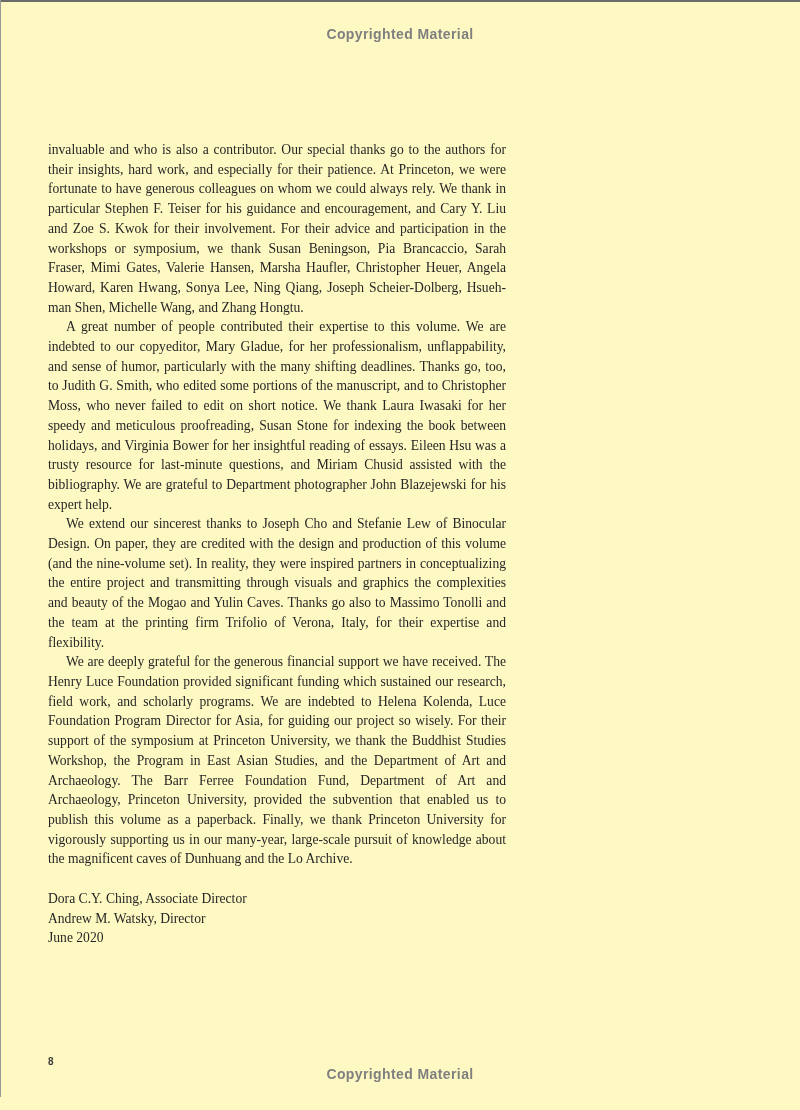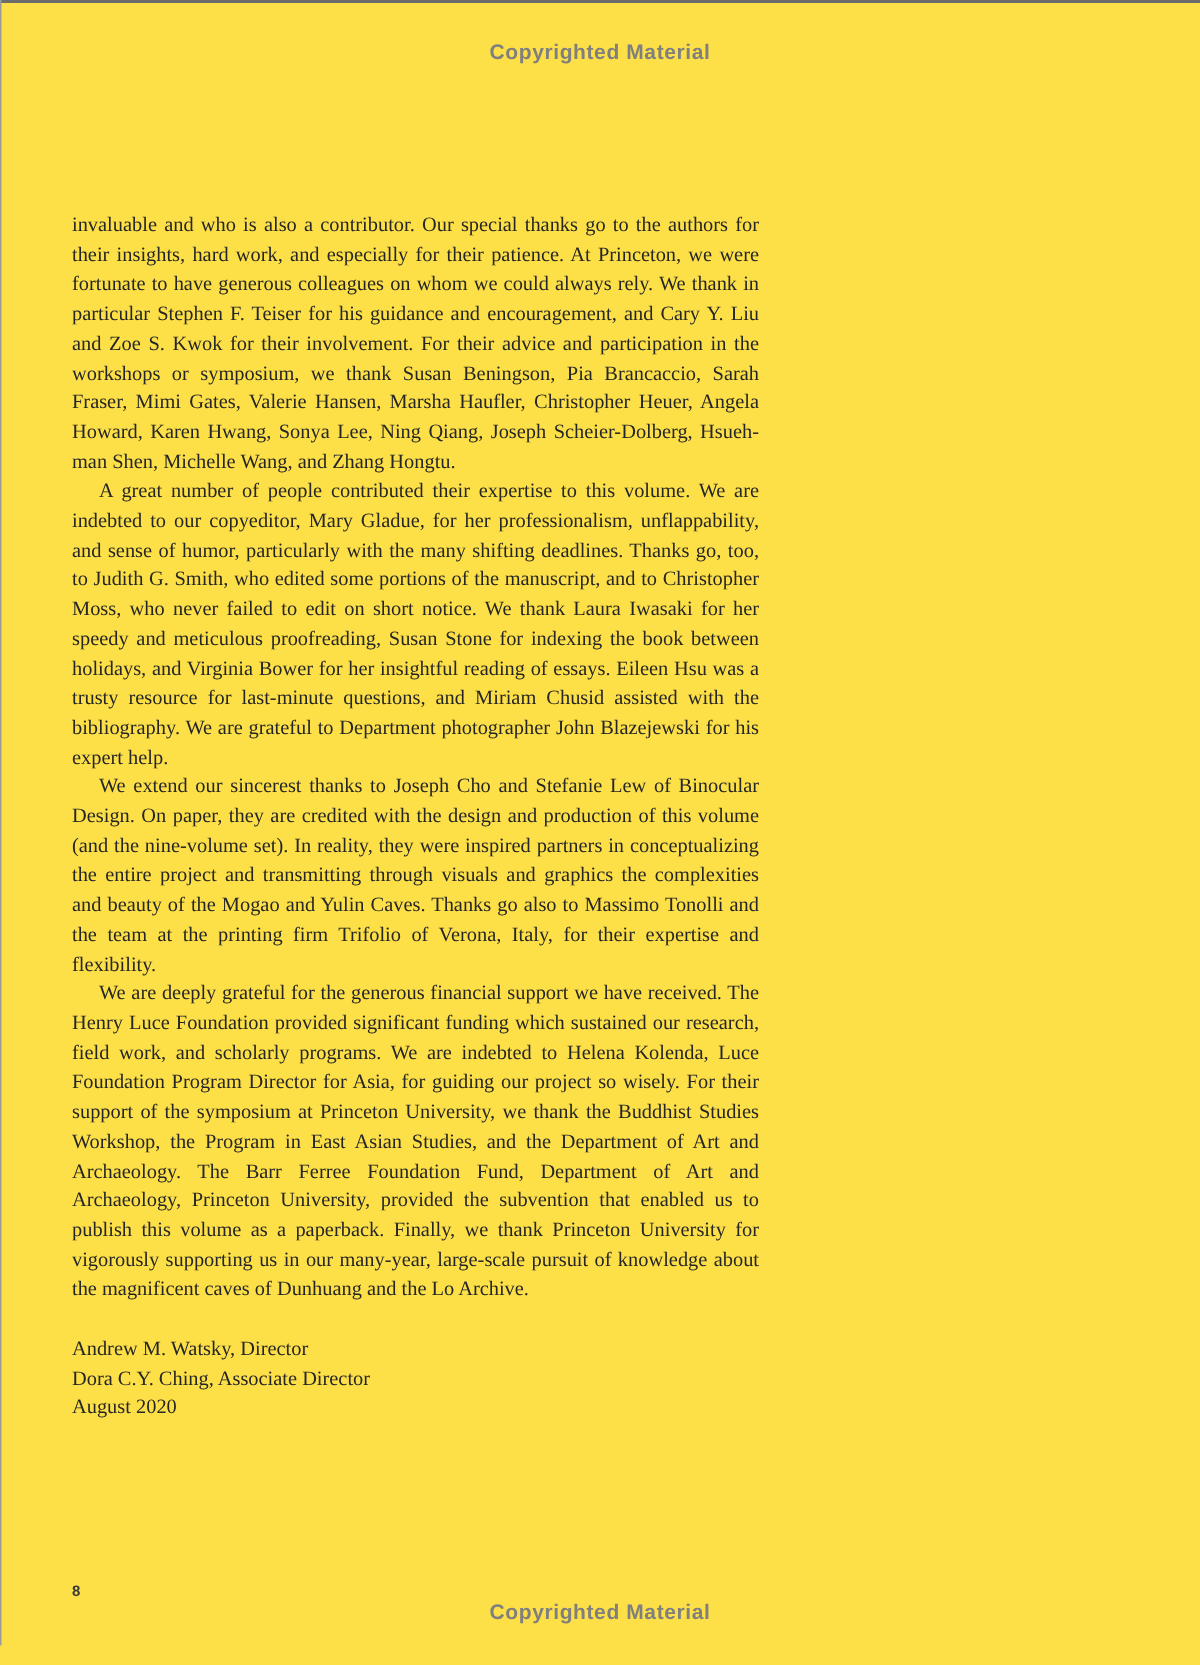--- a/index.html
+++ b/index.html
@@ -4,21 +4,21 @@
 <style>
   html, body {
     margin: 0;
     padding: 0;
     background: #ffffff;
   }
   .page {
     position: relative;
     width: 800px;
     height: 1110px;
-    background: #fde047;
+    background: #fef9c3;
     overflow: hidden;
     font-family: "Liberation Serif", serif;
   }
   .edge-top {
     position: absolute;
     top: 0; left: 0;
     width: 800px; height: 2px;
     background: #6b6b6b;
   }
   .edge-left {
@@ -85,23 +85,23 @@
   <div class="watermark top">Copyrighted Material</div>
 
   <div class="body-text">
     <div id="paragraphs">
         <p class="para">invaluable and who is also a contributor. Our special thanks go to the authors for their insights, hard work, and especially for their patience. At Princeton, we were fortunate to have generous colleagues on whom we could always rely. We thank in particular Stephen F. Teiser for his guidance and encouragement, and Cary Y. Liu and Zoe S. Kwok for their involvement. For their advice and participation in the workshops or symposium, we thank Susan Beningson, Pia Brancaccio, Sarah Fraser, Mimi Gates, Valerie Hansen, Marsha Haufler, Christopher Heuer, Angela Howard, Karen Hwang, Sonya Lee, Ning Qiang, Joseph Scheier-Dolberg, Hsueh-man Shen, Michelle Wang, and Zhang Hongtu.</p>
         <p class="para indent">A great number of people contributed their expertise to this volume. We are indebted to our copyeditor, Mary Gladue, for her professionalism, unflappability, and sense of humor, particularly with the many shifting deadlines. Thanks go, too, to Judith G. Smith, who edited some portions of the manuscript, and to Christopher Moss, who never failed to edit on short notice. We thank Laura Iwasaki for her speedy and meticulous proofreading, Susan Stone for indexing the book between holidays, and Virginia Bower for her insightful reading of essays. Eileen Hsu was a trusty resource for last-minute questions, and Miriam Chusid assisted with the bibliography. We are grateful to Department photographer John Blazejewski for his expert help.</p>
         <p class="para indent">We extend our sincerest thanks to Joseph Cho and Stefanie Lew of Binocular Design. On paper, they are credited with the design and production of this volume (and the nine-volume set). In reality, they were inspired partners in conceptualizing the entire project and transmitting through visuals and graphics the complexities and beauty of the Mogao and Yulin Caves. Thanks go also to Massimo Tonolli and the team at the printing firm Trifolio of Verona, Italy, for their expertise and flexibility.</p>
         <p class="para indent">We are deeply grateful for the generous financial support we have received. The Henry Luce Foundation provided significant funding which sustained our research, field work, and scholarly programs. We are indebted to Helena Kolenda, Luce Foundation Program Director for Asia, for guiding our project so wisely. For their support of the symposium at Princeton University, we thank the Buddhist Studies Workshop, the Program in East Asian Studies, and the Department of Art and Archaeology. The Barr Ferree Foundation Fund, Department of Art and Archaeology, Princeton University, provided the subvention that enabled us to publish this volume as a paperback. Finally, we thank Princeton University for vigorously supporting us in our many-year, large-scale pursuit of knowledge about the magnificent caves of Dunhuang and the Lo Archive.</p>
       </div>
     <div class="signature-block" id="signature">
+        <div class="signature-line">Dora C.Y. Ching, Associate Director</div>
         <div class="signature-line">Andrew M. Watsky, Director</div>
-        <div class="signature-line">Dora C.Y. Ching, Associate Director</div>
-        <div class="signature-line">August 2020</div>
+        <div class="signature-line">June 2020</div>
       </div>
   </div>
 
   <div class="page-number">8</div>
 
   <div class="watermark bottom">Copyrighted Material</div>
 
 </div>
 
 </body></html>

